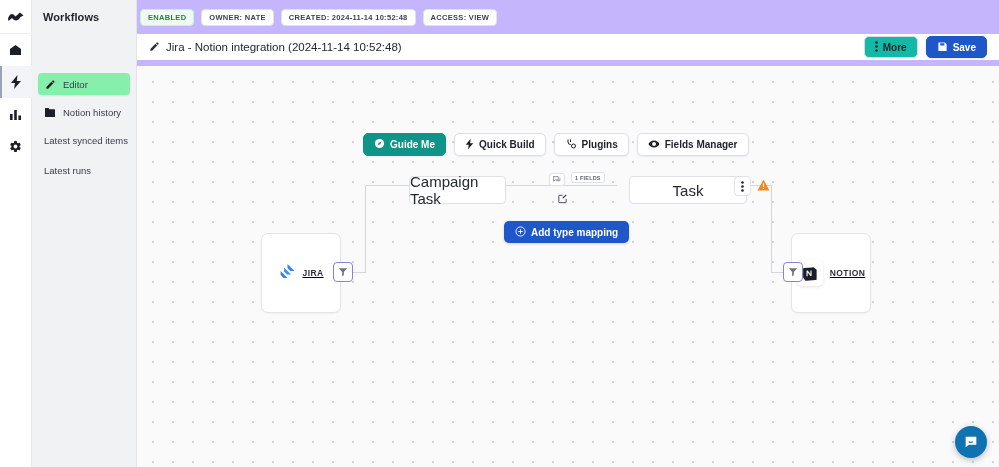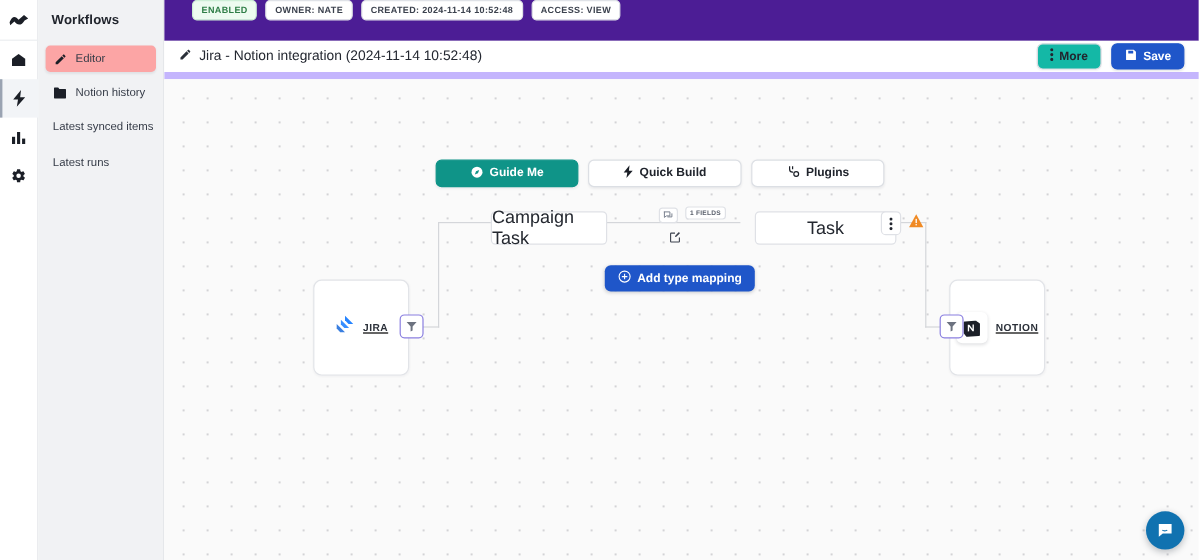--- a/index.html
+++ b/index.html
@@ -48,31 +48,31 @@
     letter-spacing: .1px;
   }
   .sidebar-nav { padding: 4px 6px 0 6px; }
   .side-item {
     display: flex; align-items: center; gap: 7px;
     height: 22px; margin-bottom: 6px;
     padding-left: 6px; border-radius: 4px;
     font-size: 9.5px; color: #353b47; cursor: pointer;
     white-space: nowrap;
   }
-  .side-item.sel { background: #fca5a5; box-shadow: 0 1px 2px rgba(16,24,40,.07); }
+  .side-item.sel { background: #86efac; box-shadow: 0 1px 2px rgba(16,24,40,.07); margin-top: 35px; }
   .side-item .ico { width: 12px; display: flex; align-items: center; justify-content: center; flex: 0 0 12px;}
   .side-item.plain { padding-left: 6px; margin-bottom: 8px; }
 
   
   .main { flex: 1 1 auto; position: relative; height: 467px; background: #fff; display: flex; flex-direction: column; }
 
   .topbar {
-    height: 34px; display: flex; gap: 7px;
-    padding-left: 23px;
-    background: #4c1d95;
+    height: 34px; display: flex; align-items: center; gap: 7px;
+    padding-left: 3px;
+    background: #c4b5fd;
     flex: 0 0 34px;
   }
   .chip {
     border: 1px solid #dfe2e7; border-radius: 4px;
     height: 17px; padding: 0 7px;
     display: flex; align-items: center;
     font-size: 7.5px; font-weight: bold; letter-spacing: .3px;
     color: #3c424e; background: #fff; white-space: nowrap;
   }
   .chip.enabled { background: #edfbf0; border-color: #cdeed6; color: #2e7d46; }
@@ -101,21 +101,21 @@
     position: relative; flex: 1 1 auto; overflow: hidden;
     background-color: #fafafa;
     background-image: radial-gradient(#d3d3d6 0.9px, transparent 0.9px);
     background-size: 20px 20px;
     background-position: 6px 6px;
   }
 
   .toolbar { position: absolute; left: 226px; top: 67px; display: flex; gap: 8px; z-index: 6; }
   .tbtn {
     height: 23px; border-radius: 5px; display: flex; align-items: center; gap: 5px;
-    padding: 0 28px; font-size: 10px; font-weight: bold; cursor: pointer; white-space: nowrap;
+    padding: 0 10px; font-size: 10px; font-weight: bold; cursor: pointer; white-space: nowrap;
     background: #fff; border: 1px solid #dcdfe4; color: #20242c;
     box-shadow: 0 1px 2px rgba(16,24,40,.06);
   }
   .tbtn.guide { background: #0f9488; border-color: #0f9488; color: #fff; }
 
   
   .wire { position: absolute; border-color: #d4d6da; border-style: solid; border-width: 0; z-index: 1; }
 
   
   .node {
@@ -303,20 +303,28 @@
         </div>
         <div class="tbtn">
           <span>
             <svg width="12" height="12" viewBox="0 0 24 24">
                 <path fill="none" stroke="#1b1f27" stroke-width="2" d="M6 3v5a5 5 0 0 0 5 5h1"></path>
                 <path fill="none" stroke="#1b1f27" stroke-width="2" d="M11 3v5"></path>
                 <circle cx="17" cy="16" r="4" fill="none" stroke="#1b1f27" stroke-width="2"></circle>
               </svg>
           </span>
           <span>Plugins</span>
+        </div>
+        <div class="tbtn">
+          <span>
+            <svg width="12" height="12" viewBox="0 0 24 24">
+                <path fill="#1b1f27" d="M12 5C6.5 5 2.3 9.1 1 12c1.3 2.9 5.5 7 11 7s9.7-4.1 11-7c-1.3-2.9-5.5-7-11-7zm0 11a4 4 0 1 1 4-4 4 4 0 0 1-4 4z"></path>
+              </svg>
+          </span>
+          <span>Fields Manager</span>
         </div>
       </div>
 
       <div class="wire" style="left:228px; top:119px; width:1px; height:88px; border-left-width:1px;"></div>
       <div class="wire" style="left:215px; top:206px; width:14px; height:1px; border-top-width:1px;"></div>
       <div class="wire" style="left:228px; top:119px; width:44px; height:1px; border-top-width:1px;"></div>
       <div class="wire" style="left:340px; top:119px; width:140px; height:1px; border-top-width:1px;"></div>
 
       <div class="wire" style="left:634px; top:119px; width:1px; height:88px; border-left-width:1px;"></div>
       <div class="wire" style="left:610px; top:119px; width:25px; height:1px; border-top-width:1px;"></div>

